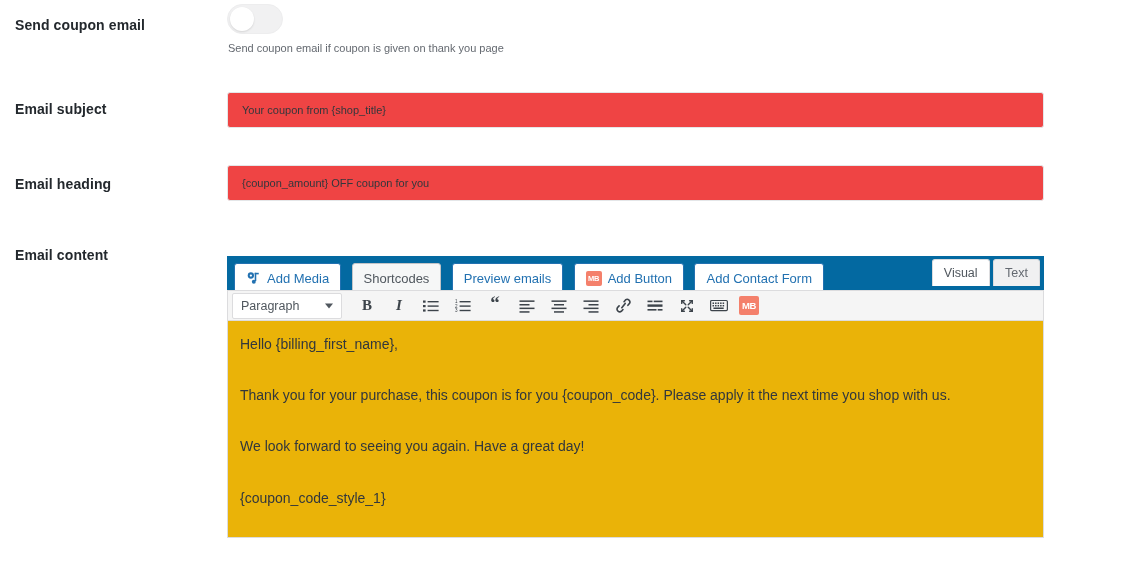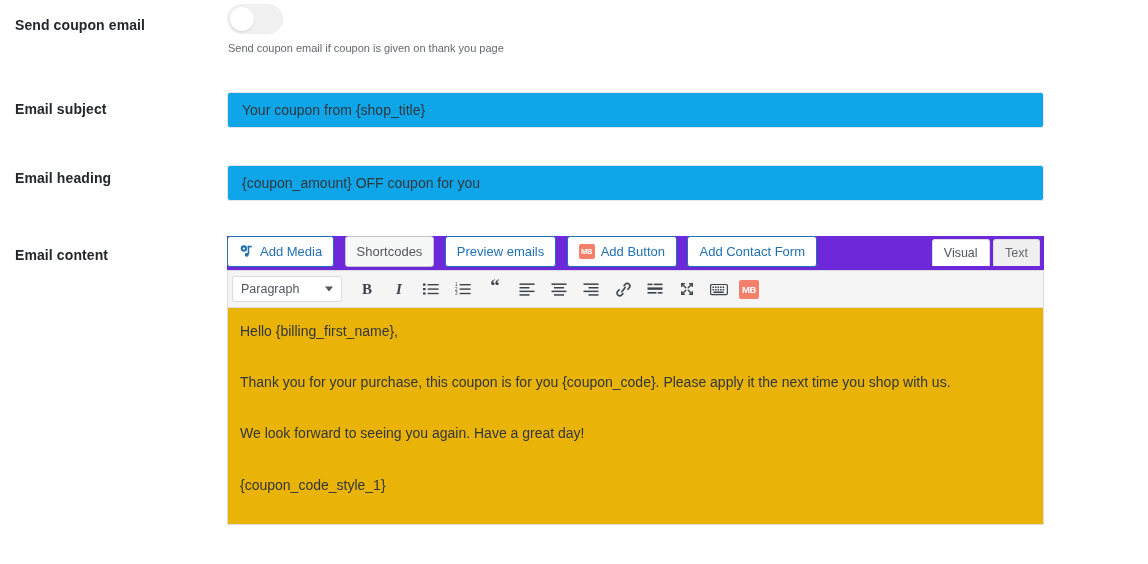--- a/index.html
+++ b/index.html
@@ -50,41 +50,42 @@
   }
 
   
   .text-input {
     position: absolute;
     left: 227px;
     width: 817px;
     height: 36px;
     border: 1px solid #e4e6e8;
     border-radius: 3px;
-    background: #0ea5e9;
+    background: #ef4444;
     font-family: "Liberation Sans", sans-serif;
-    font-size: 14px;
+    font-size: 11px;
     color: #32373c;
     padding: 0 14px;
     outline: none;
   }
 
   
   .editor {
     position: absolute;
     left: 227px; top: 236px;
     width: 817px;
     height: 290px;
     background: #fff;
   }
   .media-bar {
     position: relative;
     height: 34px;
-    background: #6d28d9;
-    padding: 0;
+    background: #0369a1;
+    padding: 7px;
+    margin-top: 20px;
   }
   .mb-btn {
     display: inline-flex;
     align-items: center;
     gap: 6px;
     height: 31px;
     padding: 0 11px;
     border: 1px solid #2271b1;
     border-radius: 3px;
     background: #fff;
@@ -132,21 +133,21 @@
     position: relative;
   }
   .ed-tab.active {
     background: #fff;
     color: #50575e;
     z-index: 2;
   }
 
   .ed-toolbar {
     position: relative;
-    height: 38px;
+    height: 31px;
     border: 1px solid #dcdcde;
     background: #f5f5f5;
     display: flex;
     align-items: center;
     padding: 0 4px;
     gap: 2px;
   }
   .para-select {
     height: 26px;
     width: 110px;
@@ -213,21 +214,21 @@
       <div class="knob"></div>
     </div>
   </div>
 
   <div class="toggle-help">Send coupon email if coupon is given on thank you page</div>
 
   <div class="field-label" style="top:101px;">Email subject</div>
 
   <input class="text-input" style="top: 92px;" type="text" value="Your coupon from {shop_title}">
 
-  <div class="field-label" style="top:170px;">Email heading</div>
+  <div class="field-label" style="top:176px;">Email heading</div>
 
   <input class="text-input" style="top: 165px;" type="text" value="{coupon_amount} OFF coupon for you">
 
   <div class="field-label" style="top:247px;text-align:center;">Email content</div>
 
   <div class="editor">
 
     <div class="media-bar">
 
       <button class="mb-btn">

